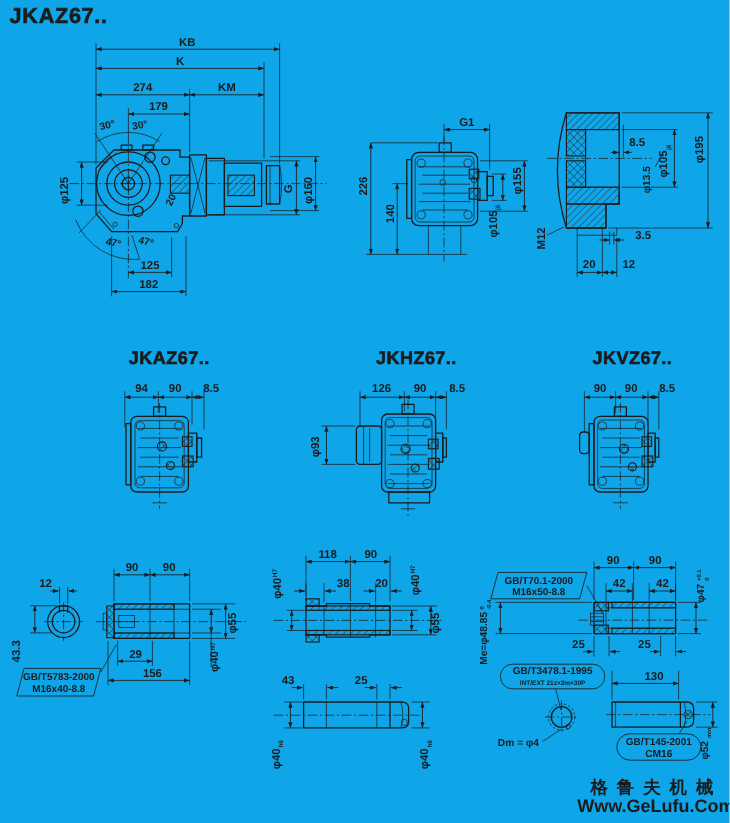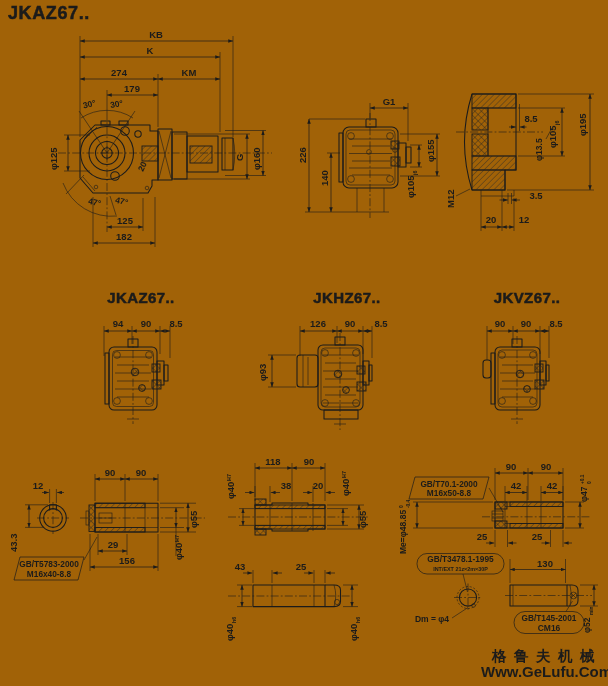--- a/index.html
+++ b/index.html
@@ -1,16 +1,16 @@
 <!DOCTYPE html>
 <html><head>
 <meta charset="utf-8">
 <style>
   html,body{margin:0;padding:0;background:#e8e8e8;}
-  .sheet{position:relative;width:608px;height:686px;background:#a16207;margin:0 auto;overflow:hidden;}
+  .sheet{position:relative;width:608px;height:686px;background:#0ea5e9;margin:0 auto;overflow:hidden;}
   svg{position:absolute;left:0;top:0;}
   text{font-family:"Liberation Sans","DejaVu Sans",sans-serif;fill:#1b1b1b;}
   .d{font-size:9.5px;font-weight:bold;}
   .d8{font-size:8.5px;font-weight:bold;}
   .tt{font-size:15px;font-weight:bold;letter-spacing:.4px;}
   .bt{font-size:18px;font-weight:bold;letter-spacing:.6px;}
   .co{font-size:8.3px;font-weight:bold;}
   .tn{font-size:5.4px;font-weight:bold;}
   .t45{font-size:4.8px;font-weight:bold;}
   .heavy{stroke:#1b1b1b;stroke-width:.5;}

